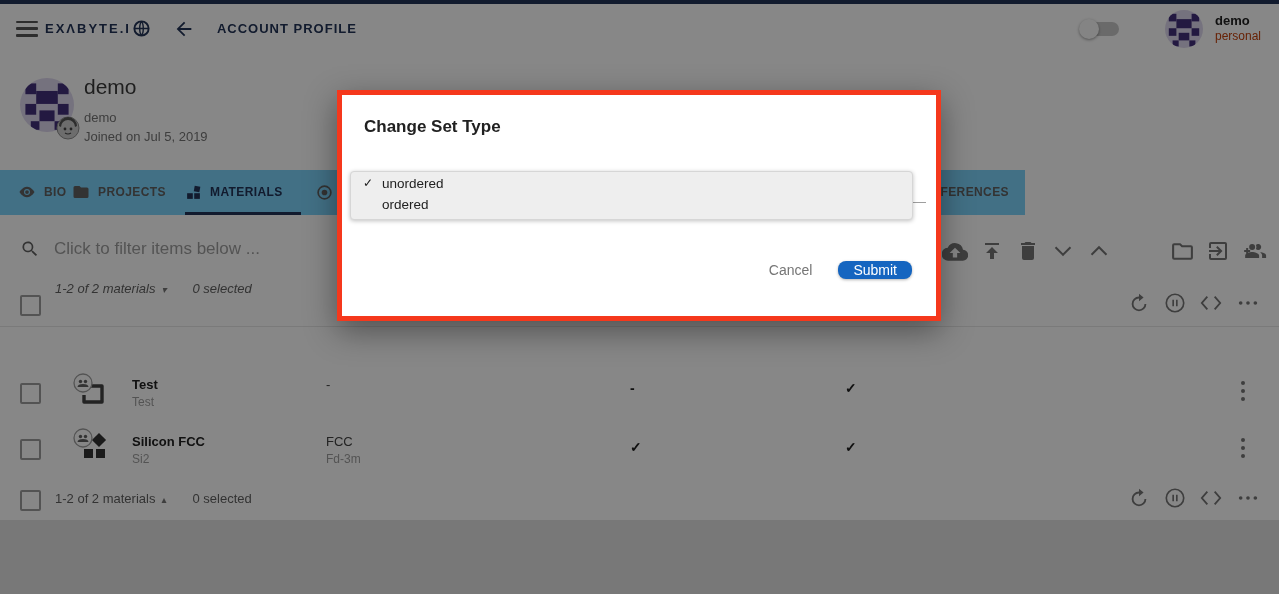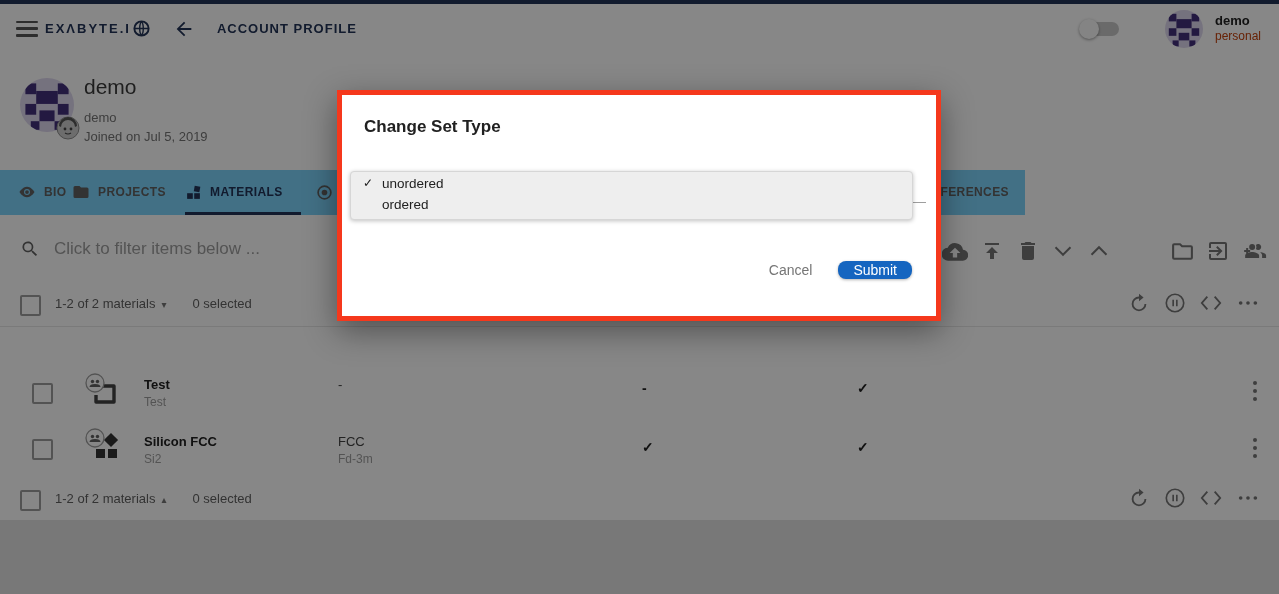--- a/index.html
+++ b/index.html
@@ -59,21 +59,21 @@
   .pag-bot{top:477px;height:43px;}
   .checkbox{position:absolute;left:20px;width:17px;height:17px;border:2px solid #9e9e9e;border-radius:2px;cursor:pointer;}
   .pag-text{position:absolute;left:55px;font-size:13px;color:#616161;}
   .pag-caret{color:#757575;font-size:10px;margin-left:6px;}
   .pag-sel{margin-left:26px;}
   .pag-ic{position:absolute;cursor:pointer;}
 
   
   .headerrow{left:0;top:326px;width:1279px;height:38px;background:#fff;border-bottom:1px solid #e6e6e6;}
   .hcell{position:absolute;top:13px;font-size:11px;font-weight:700;letter-spacing:.4px;color:#757575;}
-  .trow{left:12px;width:1197px;background:#fff;border-bottom:1px solid #e6e6e6;}
+  .trow{left:0;width:1197px;background:#fff;border-bottom:1px solid #e6e6e6;}
   .row1{top:364px;height:55px;}
   .row2{top:419px;height:58px;}
   .cell-name{position:absolute;left:132px;top:13px;font-size:13px;font-weight:700;color:#212121;}
   .cell-sub{position:absolute;left:132px;top:31px;font-size:12px;color:#9e9e9e;}
   .cell-lat{position:absolute;left:326px;top:13px;font-size:13px;color:#424242;}
   .cell-sym{position:absolute;left:326px;top:31px;font-size:12px;color:#9e9e9e;}
   .cell-def{position:absolute;left:630px;top:16px;font-size:14px;font-weight:700;color:#212121;}
   .cell-pub{position:absolute;left:845px;top:16px;font-size:14px;font-weight:700;color:#212121;}
   .row-icon{position:absolute;left:70px;top:8px;}
   .kebab{position:absolute;left:1240px;top:16px;cursor:pointer;}
@@ -256,21 +256,21 @@
     <svg class="tool" style="left:1206px;" width="24" height="24" viewBox="0 0 24 24">
         <path d="M10.1 15.6 11.5 17l5-5-5-5-1.4 1.4L12.7 11H3v2h9.7l-2.6 2.6zM19 3H5a2 2 0 0 0-2 2v4h2V5h14v14H5v-4H3v4a2 2 0 0 0 2 2h14a2 2 0 0 0 2-2V5a2 2 0 0 0-2-2z" fill="#757575"></path>
       </svg>
     <svg class="tool" style="left:1242px;" width="26" height="26" viewBox="0 0 24 24">
         <path d="M8 10a3 3 0 1 0 0-6 3 3 0 0 0 0 6zm6 0a3 3 0 1 0-2.2-5 4.9 4.9 0 0 1 0 4A3 3 0 0 0 14 10zm-6 2c-2.3 0-7 1.2-7 3.5V18h14v-2.5C15 13.2 10.3 12 8 12zm8 .3c1.2.8 2 2 2 3.2V18h4v-2.5c0-2-3.5-3.1-6-3.2zM4 8H2v2H0v2h2v2h2v-2h2v-2H4V8z" fill="#757575" transform="translate(2,1) scale(0.92)"></path>
       </svg>
   </div>
 
   <div class="abs pagrow pag-top">
     <div class="checkbox" style="top:14px;"></div>
-    <div class="pag-text" style="top:15px;">
+    <div class="pag-text" style="top:0;font-style:italic;">
       <span>1-2 of 2 materials</span><span class="pag-caret">▾</span><span class="pag-sel">0 selected</span>
     </div>
     <svg class="pag-ic" style="left:1128px;top:11px;" width="22" height="22" viewBox="0 0 24 24">
         <path d="M12 5V2L7 6l5 4V7a6 6 0 1 1-6 6H4a8 8 0 1 0 8-8z" fill="#757575" transform="scale(-1,1) translate(-24,0)"></path>
       </svg>
     <svg class="pag-ic" style="left:1164px;top:11px;" width="22" height="22" viewBox="0 0 24 24">
         <circle cx="12" cy="12" r="9.5" fill="none" stroke="#757575" stroke-width="1.8"></circle>
         <path d="M10 8.5v7M14 8.5v7" stroke="#757575" stroke-width="1.8"></path>
       </svg>
     <svg class="pag-ic" style="left:1200px;top:13px;" width="22" height="18" viewBox="0 0 24 18">

